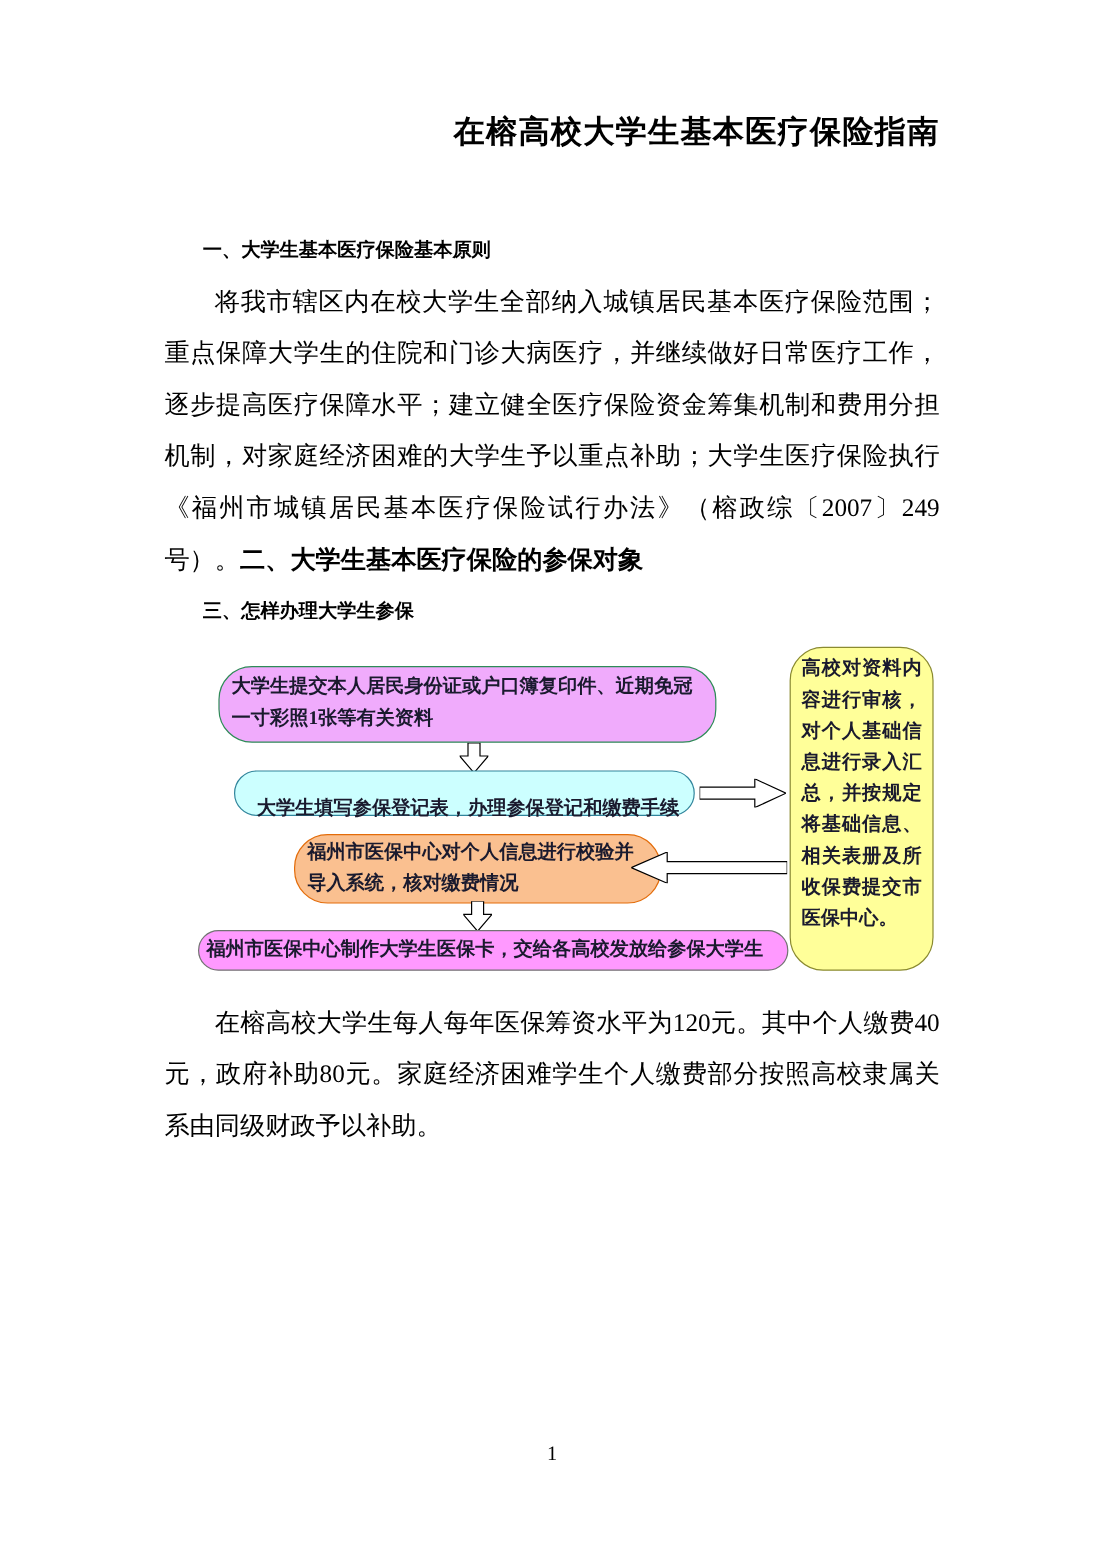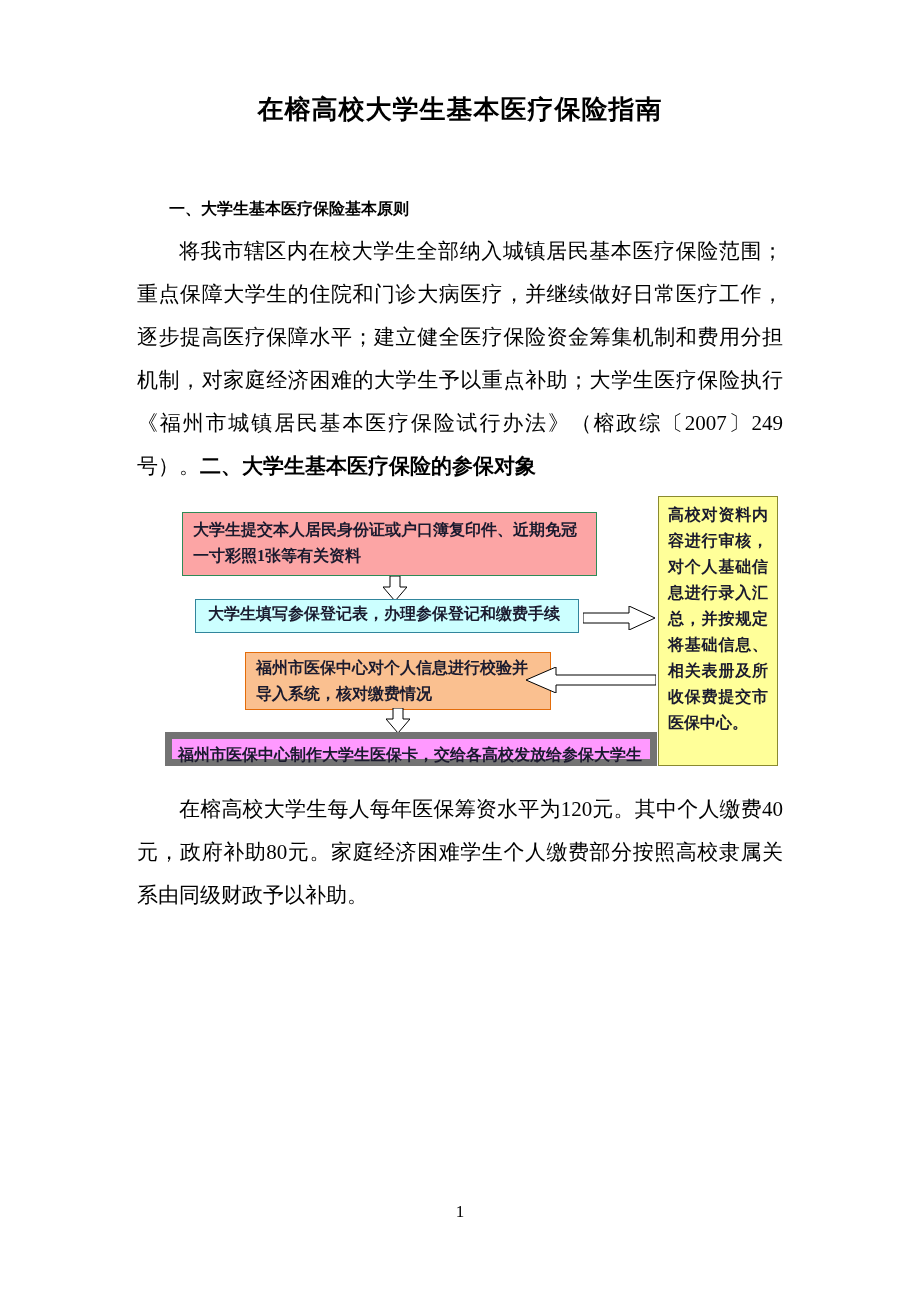--- a/index.html
+++ b/index.html
@@ -12,21 +12,21 @@
     height: 1302px;
     margin: 0 auto;
     background: #ffffff;
     padding: 88px 137px 0 137px;
     overflow: hidden;
   }
 
   .doc-title {
     font-size: 26px;
     font-weight: bold;
-    text-align: center;
+    text-align: right;
     line-height: 43px;
     margin-bottom: 56px;
     letter-spacing: 1px;
   }
 
   .sec-heading {
     font-size: 16px;
     font-weight: bold;
     line-height: 43px;
     text-indent: 2em;
@@ -49,40 +49,42 @@
     margin-top: 8px;
   }
 
   .fbox {
     position: absolute;
     font-size: 16px;
     font-weight: bold;
     line-height: 26px;
     color: #1a1a2e;
     text-align: left;
+    border-radius: 28px;
   }
 
   .box-step1 {
     left: 45px; top: 16px; width: 415px; height: 64px;
-    background: #fca5a5; border: 1px solid #2e8b57;
+    background: #f0abfc; border: 1px solid #2e8b57;
     padding: 4px 10px;
   }
   .box-step2 {
     left: 58px; top: 103px; width: 384px; height: 34px;
     background: #ccffff; border: 1px solid #31859c;
-    padding: 1px 12px;
+    padding: 18px 12px;
+    text-align: right;
   }
   .box-step3 {
     left: 108px; top: 156px; width: 306px; height: 58px;
     background: #fac090; border: 1px solid #e36c0a;
     padding: 2px 10px;
   }
   .box-step4 {
     left: 28px; top: 236px; width: 492px; height: 34px;
-    background: #ff99ff; border: 7px solid #737373;
+    background: #ff99ff; border: 1px solid #737373;
     padding: 3px 6px;
   }
   .box-note {
     left: 521px; top: 0px; width: 120px; height: 270px;
     background: #ffff99; border: 1px solid #8a8a30;
     padding: 5px 9px;
     text-align: justify;
   }
 
   .arrow { position: absolute; }
@@ -108,20 +110,21 @@
 
 <div class="page">
 
   <h1 class="doc-title">在榕高校大学生基本医疗保险指南</h1>
 
   <p class="sec-heading">一、大学生基本医疗保险基本原则</p>
 
   <p class="body-text"><span>将我市辖区内在校大学生全部纳入城镇居民基本医疗保险范围；重点保障大学生的住院和门诊大病医疗，并继续做好日常医疗工作，逐步提高医疗保障水平；建立健全医疗保险资金筹集机制和费用分担机制，对家庭经济困难的大学生予以重点补助；大学生医疗保险执行《福州市城镇居民基本医疗保险试行办法》（榕政综〔2007〕249号）。</span><span class="inline-bold">二、大学生基本医疗保险的参保对象</span></p>
 
 
+  <p class="sec-heading">三、怎样办理大学生参保</p>
 
   <div class="flowchart">
 
     <div class="fbox box-step1">大学生提交本人居民身份证或户口簿复印件、近期免冠一寸彩照1张等有关资料</div>
 
     <div class="arrow arrow-down1">
       <svg width="24" height="25" viewBox="0 0 24 25">
         <polygon points="7,0 17,0 17,11 24,11 12,25 0,11 7,11"></polygon>
       </svg>
     </div>

